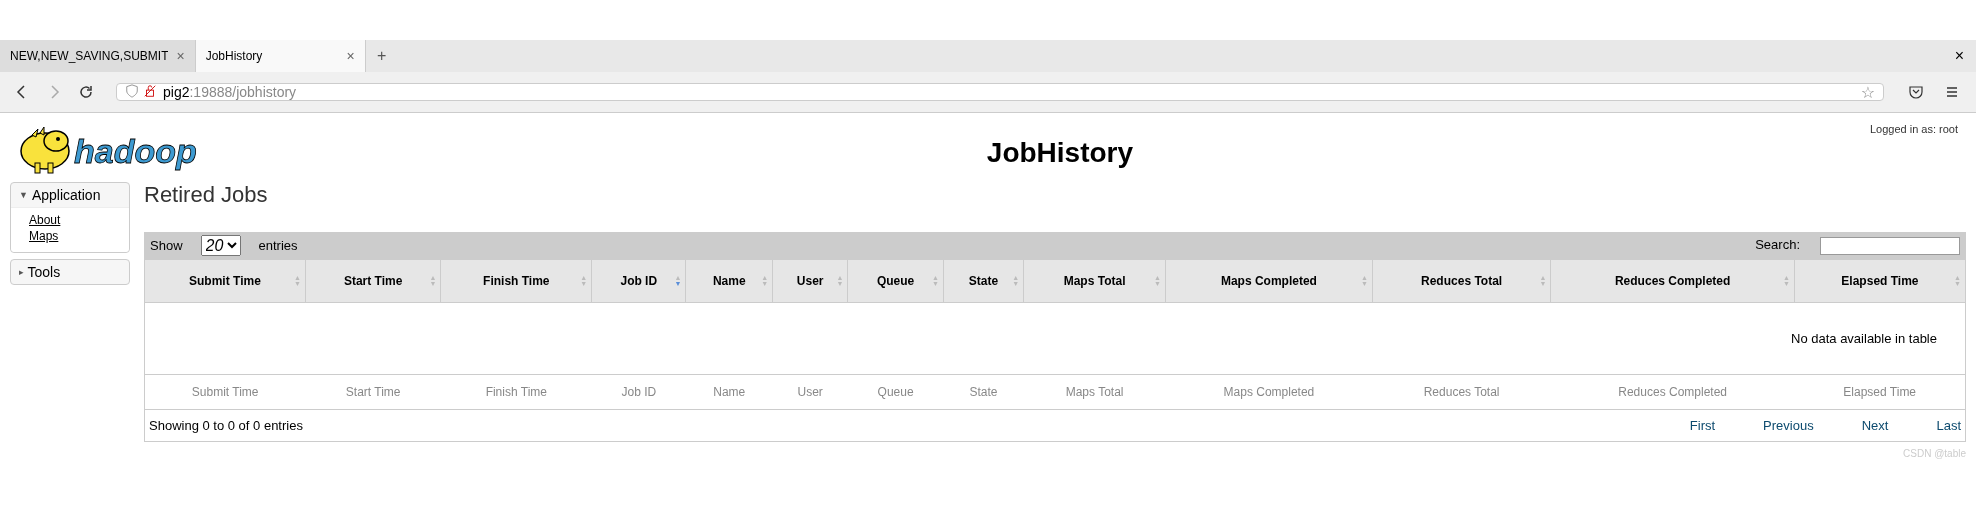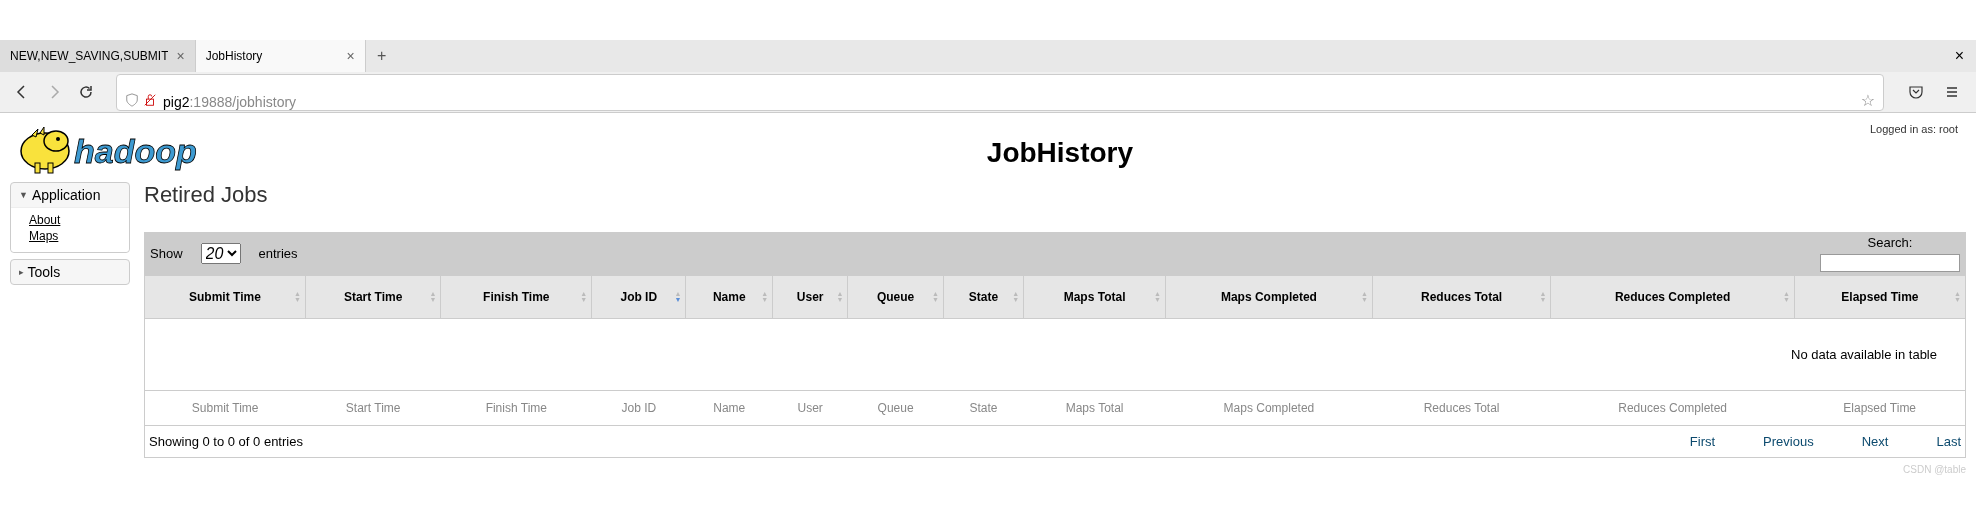--- a/index.html
+++ b/index.html
@@ -12,21 +12,21 @@
     .tab.inactive { background: #ddd; }
     .tab.active { background: #f9f9f9; }
     .tab-title { flex: 1; white-space: nowrap; overflow: hidden; text-overflow: ellipsis; }
     .tab-close { margin-left: 8px; color: #666; font-size: 14px; cursor: pointer; }
     .new-tab { width: 32px; display: flex; align-items: center; justify-content: center; color: #555; font-size: 16px; cursor: pointer; }
     .window-close { margin-left: auto; padding: 0 12px; font-size: 16px; cursor: pointer; }
     
     .nav-bar { display: flex; align-items: center; height: 40px; padding: 0 10px; gap: 8px; }
     .nav-btn { width: 24px; height: 24px; display: flex; align-items: center; justify-content: center; cursor: pointer; color: #333; border-radius: 4px; }
     .nav-btn.disabled { color: #aaa; }
-    .url-bar { flex: 1; display: flex; align-items: flex-end; background: #fff; border: 1px solid #ccc; border-radius: 4px; height: 37px; padding: 0 8px; margin: 0 10px; }
+    .url-bar { flex: 1; display: flex; align-items: center; background: #fff; border: 1px solid #ccc; border-radius: 4px; height: 18px; padding: 0 8px; margin: 0 10px; }
     .url-icon { margin-right: 4px; color: #666; }
     .url-lock { color: #c00; margin-right: 6px; }
     .url-text { flex: 1; font-size: 14px; color: #333; }
     .url-text .domain { color: #000; }
     .url-text .path { color: #888; }
     .url-star { margin-left: auto; color: #888; cursor: pointer; font-size: 16px; }
     .toolbar-icon { width: 28px; height: 28px; display: flex; align-items: center; justify-content: center; cursor: pointer; color: #333; }
     
     
     .page-content { padding: 0; }
@@ -41,21 +41,21 @@
     .accordion-header { padding: 4px 8px; font-size: 14px; cursor: pointer; display: flex; align-items: center; gap: 4px; }
     .accordion-header .arrow { font-size: 9px; color: #555; }
     .accordion-body { padding: 4px 8px 8px 18px; background: #fff; border-top: 1px solid #eee; border-radius: 0 0 4px 4px; }
     .accordion-body a { display: block; color: #000; text-decoration: underline; font-size: 12px; padding: 1px 0; cursor: pointer; }
     
     .content { flex: 1; }
     .section-title { font-size: 22px; font-weight: normal; color: #333; margin-bottom: 24px; }
     
     .dt-toolbar { display: flex; align-items: center; background: #ccc; padding: 3px 6px; font-size: 13px; }
     .dt-toolbar .left { display: flex; align-items: center; gap: 18px; }
-    .dt-toolbar .right { margin-left: auto; display: flex; align-items: center; gap: 4px; flex-direction: column; }
+    .dt-toolbar .right { margin-left: auto; display: flex; align-items: flex-start; gap: 20px; }
     .dt-toolbar select { font-size: 16px; font-style: italic; }
     .dt-toolbar input { width: 140px; height: 18px; border: 1px solid #999; background: #fff; font-size: 12px; padding: 0 2px; }
     
     .data-table { width: 100%; border-collapse: collapse; border: 1px solid #ccc; }
     .data-table thead th { background: #e6e6e6; font-size: 12px; font-weight: bold; padding: 14px 6px; border: 1px solid #ccc; text-align: center; position: relative; cursor: pointer; }
     .sort-arrows { position: absolute; right: 4px; top: 50%; transform: translateY(-50%); display: flex; flex-direction: column; font-size: 7px; color: #bbb; line-height: 6px; }
     .sort-arrows.sorted-asc .down { color: #5a8ed8; }
     .data-table tbody td.empty { text-align: right; padding: 28px; font-size: 13px; border: 1px solid #ccc; }
     .data-table tfoot th { font-size: 12px; font-weight: normal; color: #888; padding: 10px 6px; border-top: 1px solid #ddd; text-align: center; }
     

